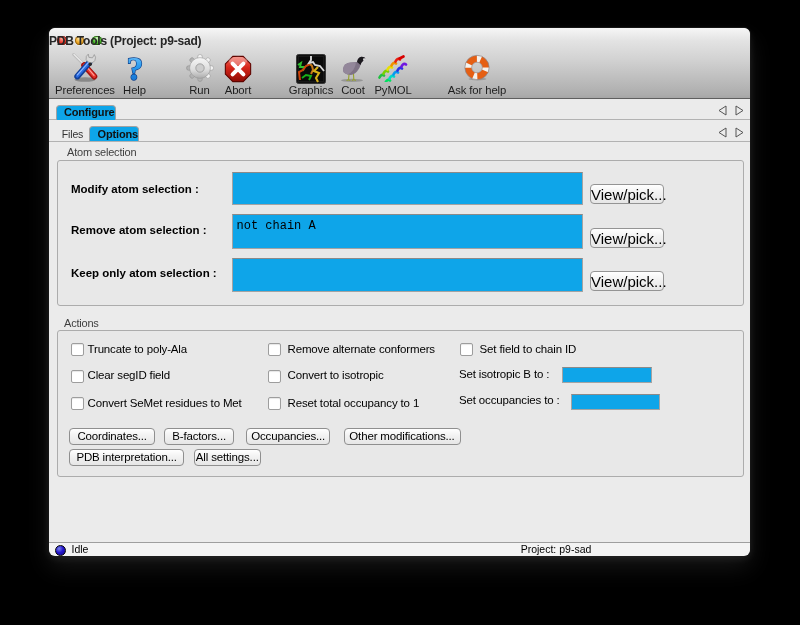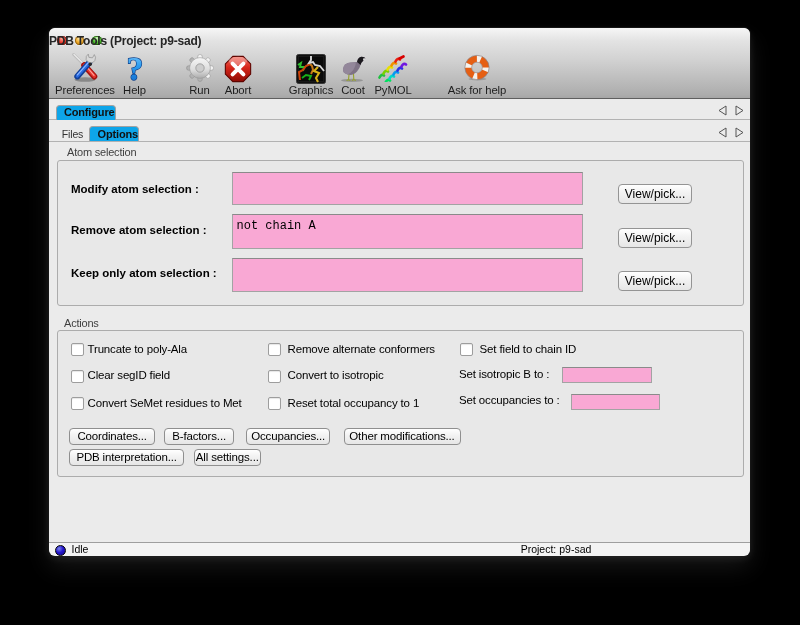--- a/index.html
+++ b/index.html
@@ -28,24 +28,24 @@
   .tab{position:absolute;background:#0ea5e9;border:1px solid #a2a2a2;border-bottom:none;
        border-radius:4px 4px 0 0;text-align:right;font-weight:bold;color:#111;}
   #tabconf{left:6.5px;top:77.4px;width:58px;height:13.4px;font-size:11px;letter-spacing:-0.15px;line-height:13px;z-index:2;}
   #tabopts{left:40px;top:97.7px;width:48px;height:14.8px;font-size:11px;letter-spacing:-0.15px;line-height:14px;z-index:2;}
   #tabfiles{position:absolute;left:9.5px;top:99.5px;width:28px;font-size:10.5px;letter-spacing:-0.15px;line-height:13px;color:#333;text-align:center;}
   .arrows{position:absolute;width:32px;height:11px;}
   
   .grouplabel{position:absolute;font-size:11px;letter-spacing:-0.2px;color:#3f3f3f;line-height:11px;}
   .groupbox{position:absolute;border:1px solid #acacac;border-radius:3px;background:#e8e8e8;}
   .flabel{position:absolute;font-size:11.5px;font-weight:bold;color:#000;line-height:12px;}
-  .tfield{position:absolute;background:#f9a8d4;border:1px solid #a3a3a3;border-top-color:#8a8a8a;box-sizing:border-box;}
+  .tfield{position:absolute;background:#0ea5e9;border:1px solid #a3a3a3;border-top-color:#8a8a8a;box-sizing:border-box;}
   .btn{position:absolute;background:linear-gradient(#ffffff,#f3f3f3 40%,#e6e6e6);
        border:1px solid #949494;border-radius:4px;box-sizing:border-box;
-       font-size:12px;color:#000;text-align:center;margin-left:28px;}
+       font-size:15px;color:#000;text-align:center;}
   .btn2{position:absolute;background:linear-gradient(#ffffff,#f3f3f3 40%,#e6e6e6);
        border:1px solid #8f8f8f;border-radius:4px;box-sizing:border-box;
        font-size:11.5px;letter-spacing:-0.15px;color:#000;text-align:center;line-height:15.5px;height:17px;}
   .cb{position:absolute;width:13px;height:13px;background:#fff;border:1px solid #9d9d9d;border-radius:2px;box-sizing:border-box;box-shadow:inset 0 1px 1px rgba(0,0,0,0.1);}
   .cblab{position:absolute;font-size:11.5px;letter-spacing:-0.15px;color:#000;line-height:13px;}
   
   #status{position:absolute;left:0;top:513.5px;width:701px;height:13.5px;background:#f3f3f3;border-top:1px solid #9e9e9e;border-radius:0 0 6px 6px;}
   #bluedot{position:absolute;left:5.5px;top:2.2px;width:9.5px;height:9.5px;border-radius:50%;
            background:radial-gradient(circle at 35% 30%, #7a86e8 0%, #2617d0 45%, #140a80 100%);border:0.5px solid #000;}
   #idle{position:absolute;left:22.5px;top:0.5px;font-size:10.5px;line-height:13px;color:#000;}

